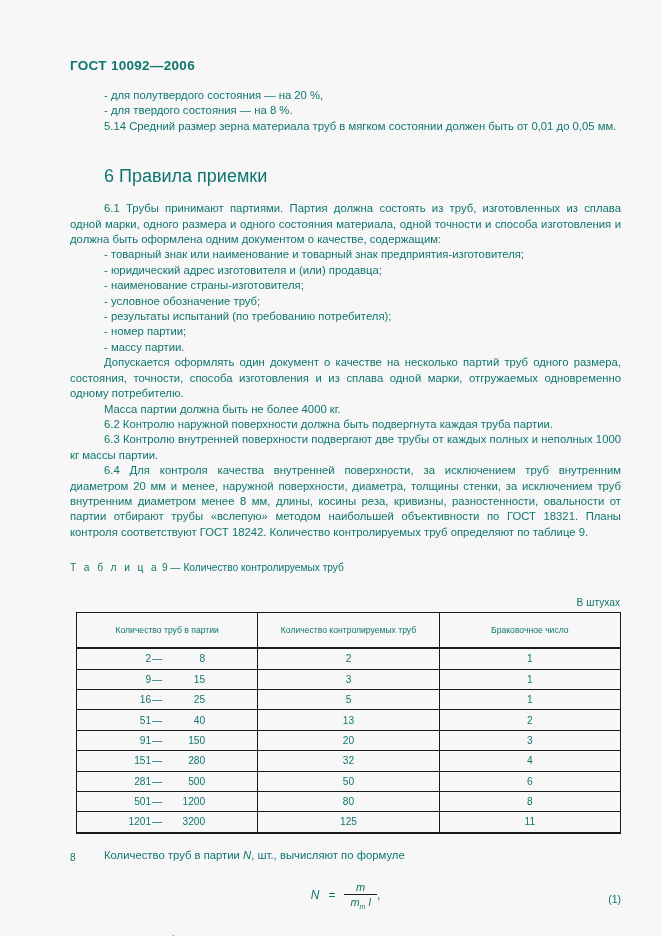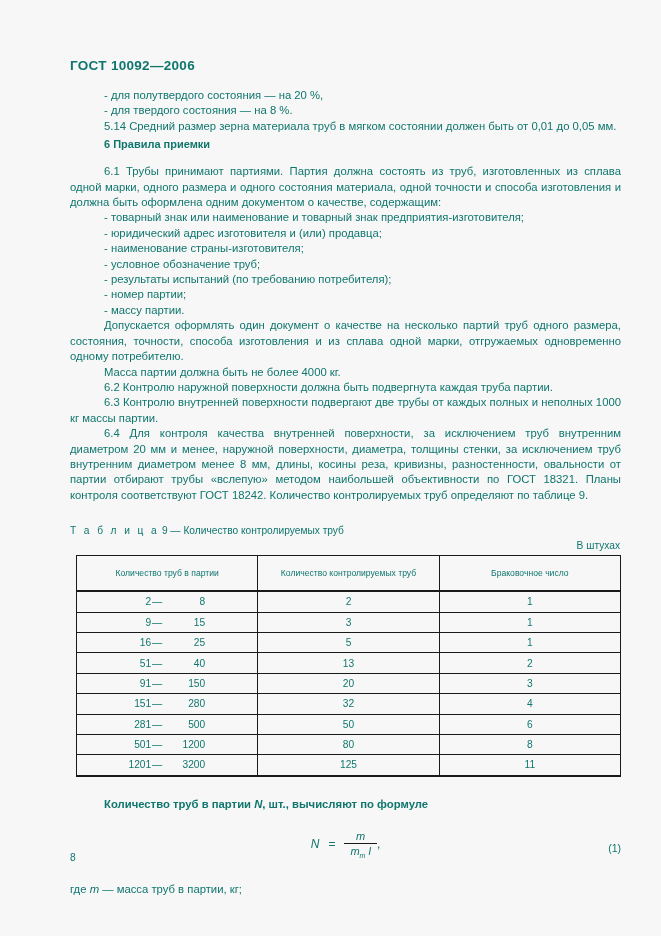--- a/index.html
+++ b/index.html
@@ -39,37 +39,37 @@
   .ind {
     text-indent: 34px;
   }
   .just {
     text-align: justify;
   }
   .bullet {
     padding-left: 34px;
   }
   .sec-head {
-    font-size: 11px;
-    font-weight: bold;
-    margin-top: 4px;
+    font-size: 18px;
+    font-weight: normal;
+    margin-top: 32px;
     margin-bottom: 14px;
     padding-left: 34px;
   }
   .tbl-caption {
     font-size: 10.2px;
     margin-top: 22px;
   }
   .tbl-caption .sp {
     letter-spacing: 2.4px;
   }
   .units {
     font-size: 10.2px;
     text-align: right;
-    margin-top: 4px;
+    margin-top: 24px;
     margin-bottom: 4px;
     padding-right: 1px;
   }
   table.data {
     border-collapse: collapse;
     width: 545px;
     margin-left: 6px;
     table-layout: fixed;
   }
   table.data th, table.data td {
@@ -254,21 +254,21 @@
             <td>8</td>
           </tr>
         <tr>
             <td><span class="rng"><span class="lo">1201</span><span class="dash">—</span><span class="hi">3200</span></span></td>
             <td>125</td>
             <td>11</td>
           </tr>
       </tbody>
     </table>
 
-    <p class="ind" style="margin-top:20px;font-weight:bold;"><span>Количество труб в партии </span><span class="eqvar">N</span><span>, шт., вычисляют по формуле</span></p>
+    <p class="ind" style="margin-top:14px;"><span>Количество труб в партии </span><span class="eqvar">N</span><span>, шт., вычисляют по формуле</span></p>
 
     <div class="formula-row">
       <div class="formula">
         <span class="eqvar">N</span><span class="eqsp"></span><span>=</span><span class="eqsp"></span><span class="frac"><span class="num">m</span><span class="den"><span class="eqvar">m</span><sub>т</sub> <span class="eqvar">l</span></span></span><span>,</span>
       </div>
       <div class="eqnum">(1)</div>
     </div>
 
     <div class="where">
       <p><span>где </span><span class="eqvar">m</span><span> — масса труб в партии, кг;</span></p>

